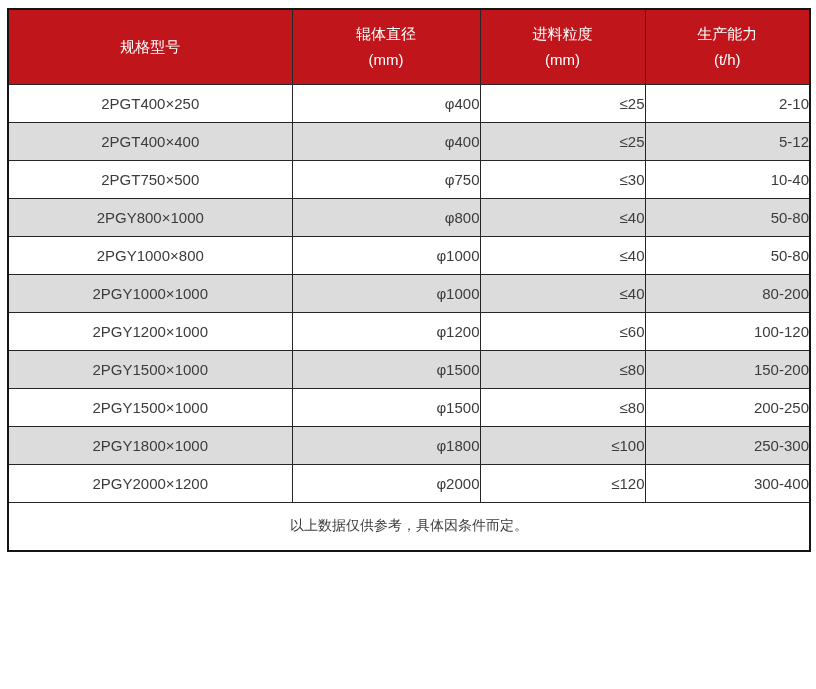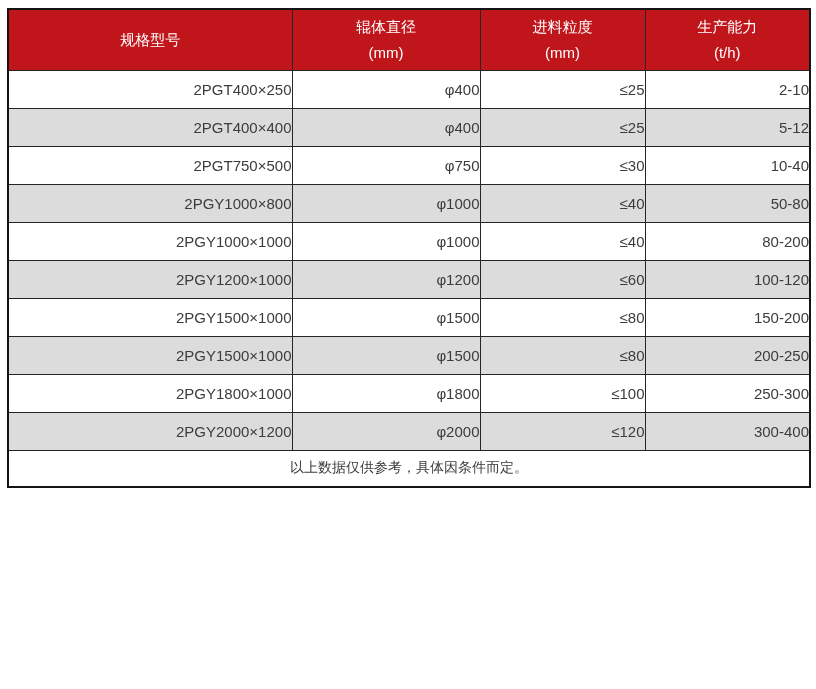--- a/index.html
+++ b/index.html
@@ -21,21 +21,21 @@
     width: 802px;
     border: 2px solid var(--border-outer, #141414);
   }
   table.spec-table th,
   table.spec-table td {
     border: 1px solid var(--border-inner, #262626);
     padding: 0;
     overflow: hidden;
     white-space: nowrap;
   }
-  thead tr { height: 61px; border-radius: 20px; }
+  thead tr { height: 75px; border-radius: 20px; }
   thead th {
     background: var(--header-bg, #c0161b);
     color: var(--header-text, #ffffff);
     font-weight: normal;
     font-size: 15px;
     text-align: center;
     vertical-align: middle;
   }
   .h-label, .h-unit {
     line-height: 26px;
@@ -43,25 +43,25 @@
   }
   .h-unit:empty { display: none; }
   tbody tr { height: 38px; background: var(--row-bg, #ffffff); }
   tbody tr:nth-child(even) { background: var(--stripe-bg, #dcdcdc); }
   tbody td {
     font-size: 15px;
     color: var(--body-text, #3c3c3c);
     vertical-align: middle;
   }
   td.col-model {
-    text-align: right;
+    text-align: center;
     padding-left: 6px;
   }
   td.col-center { text-align: right; }
-  tfoot tr { height: 37px; }
+  tfoot tr { height: 49px; }
   tfoot td {
     font-size: 14px;
     color: var(--body-text, #3c3c3c);
     text-align: center;
     vertical-align: middle;
     background: #ffffff;
   }
 </style>
 </head>
 <body>
@@ -107,20 +107,26 @@
           <td class="col-center">≤25</td>
           <td class="col-center">5-12</td>
         </tr>
         <tr>
           <td class="col-model">2PGT750×500</td>
           <td class="col-center">φ750</td>
           <td class="col-center">≤30</td>
           <td class="col-center">10-40</td>
         </tr>
         <tr>
+          <td class="col-model">2PGY800×1000</td>
+          <td class="col-center">φ800</td>
+          <td class="col-center">≤40</td>
+          <td class="col-center">50-80</td>
+        </tr>
+        <tr>
           <td class="col-model">2PGY1000×800</td>
           <td class="col-center">φ1000</td>
           <td class="col-center">≤40</td>
           <td class="col-center">50-80</td>
         </tr>
         <tr>
           <td class="col-model">2PGY1000×1000</td>
           <td class="col-center">φ1000</td>
           <td class="col-center">≤40</td>
           <td class="col-center">80-200</td>

